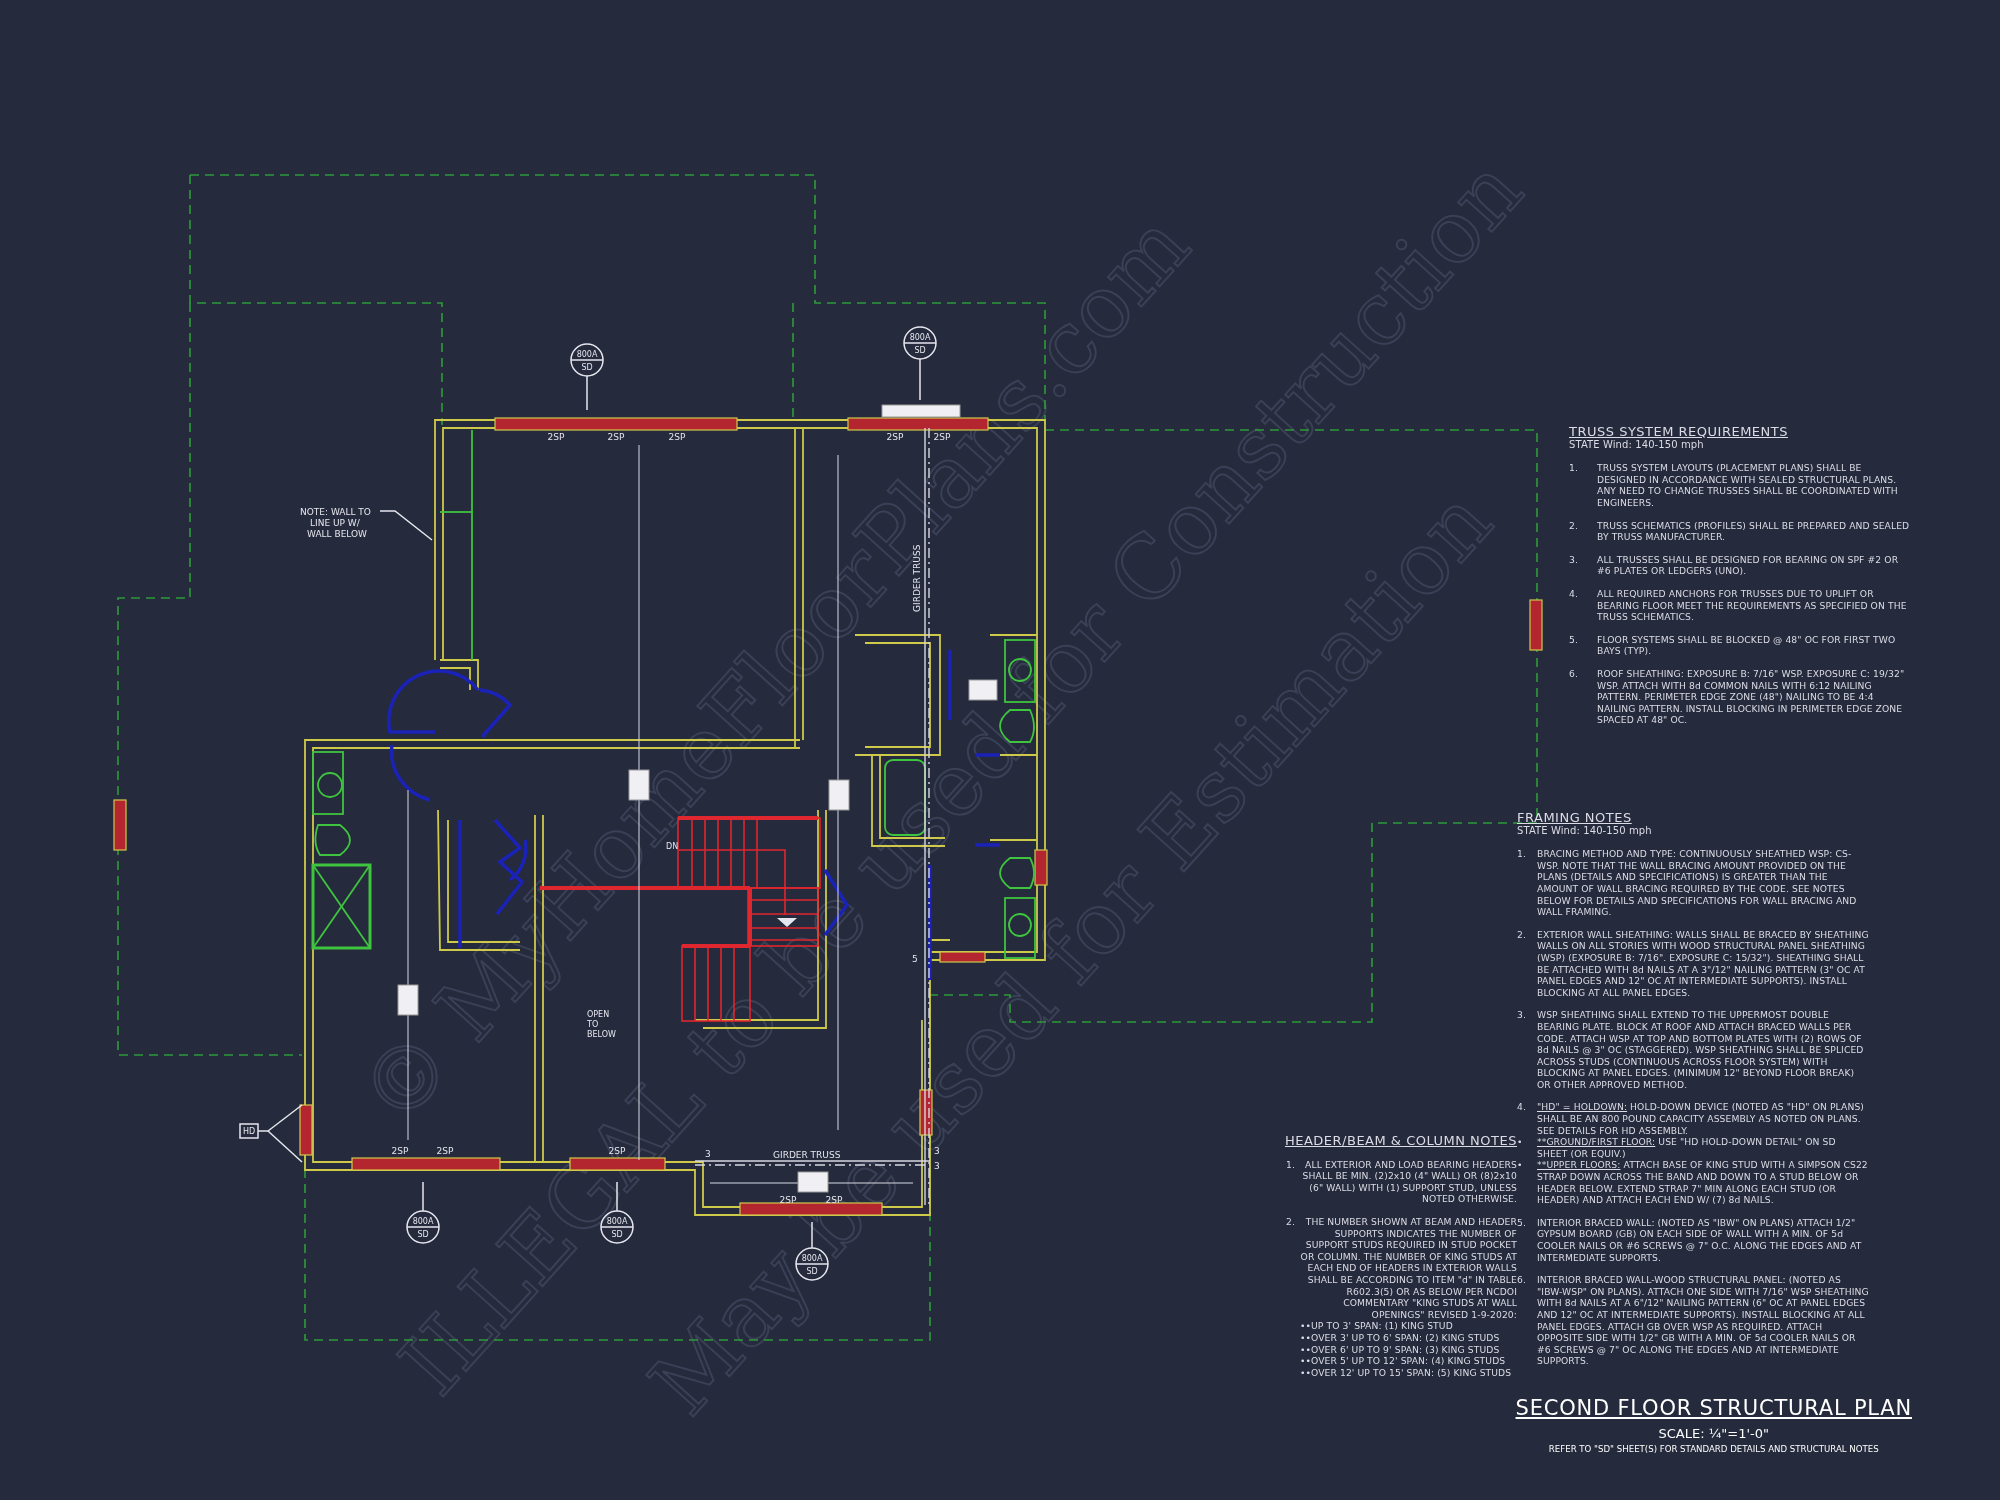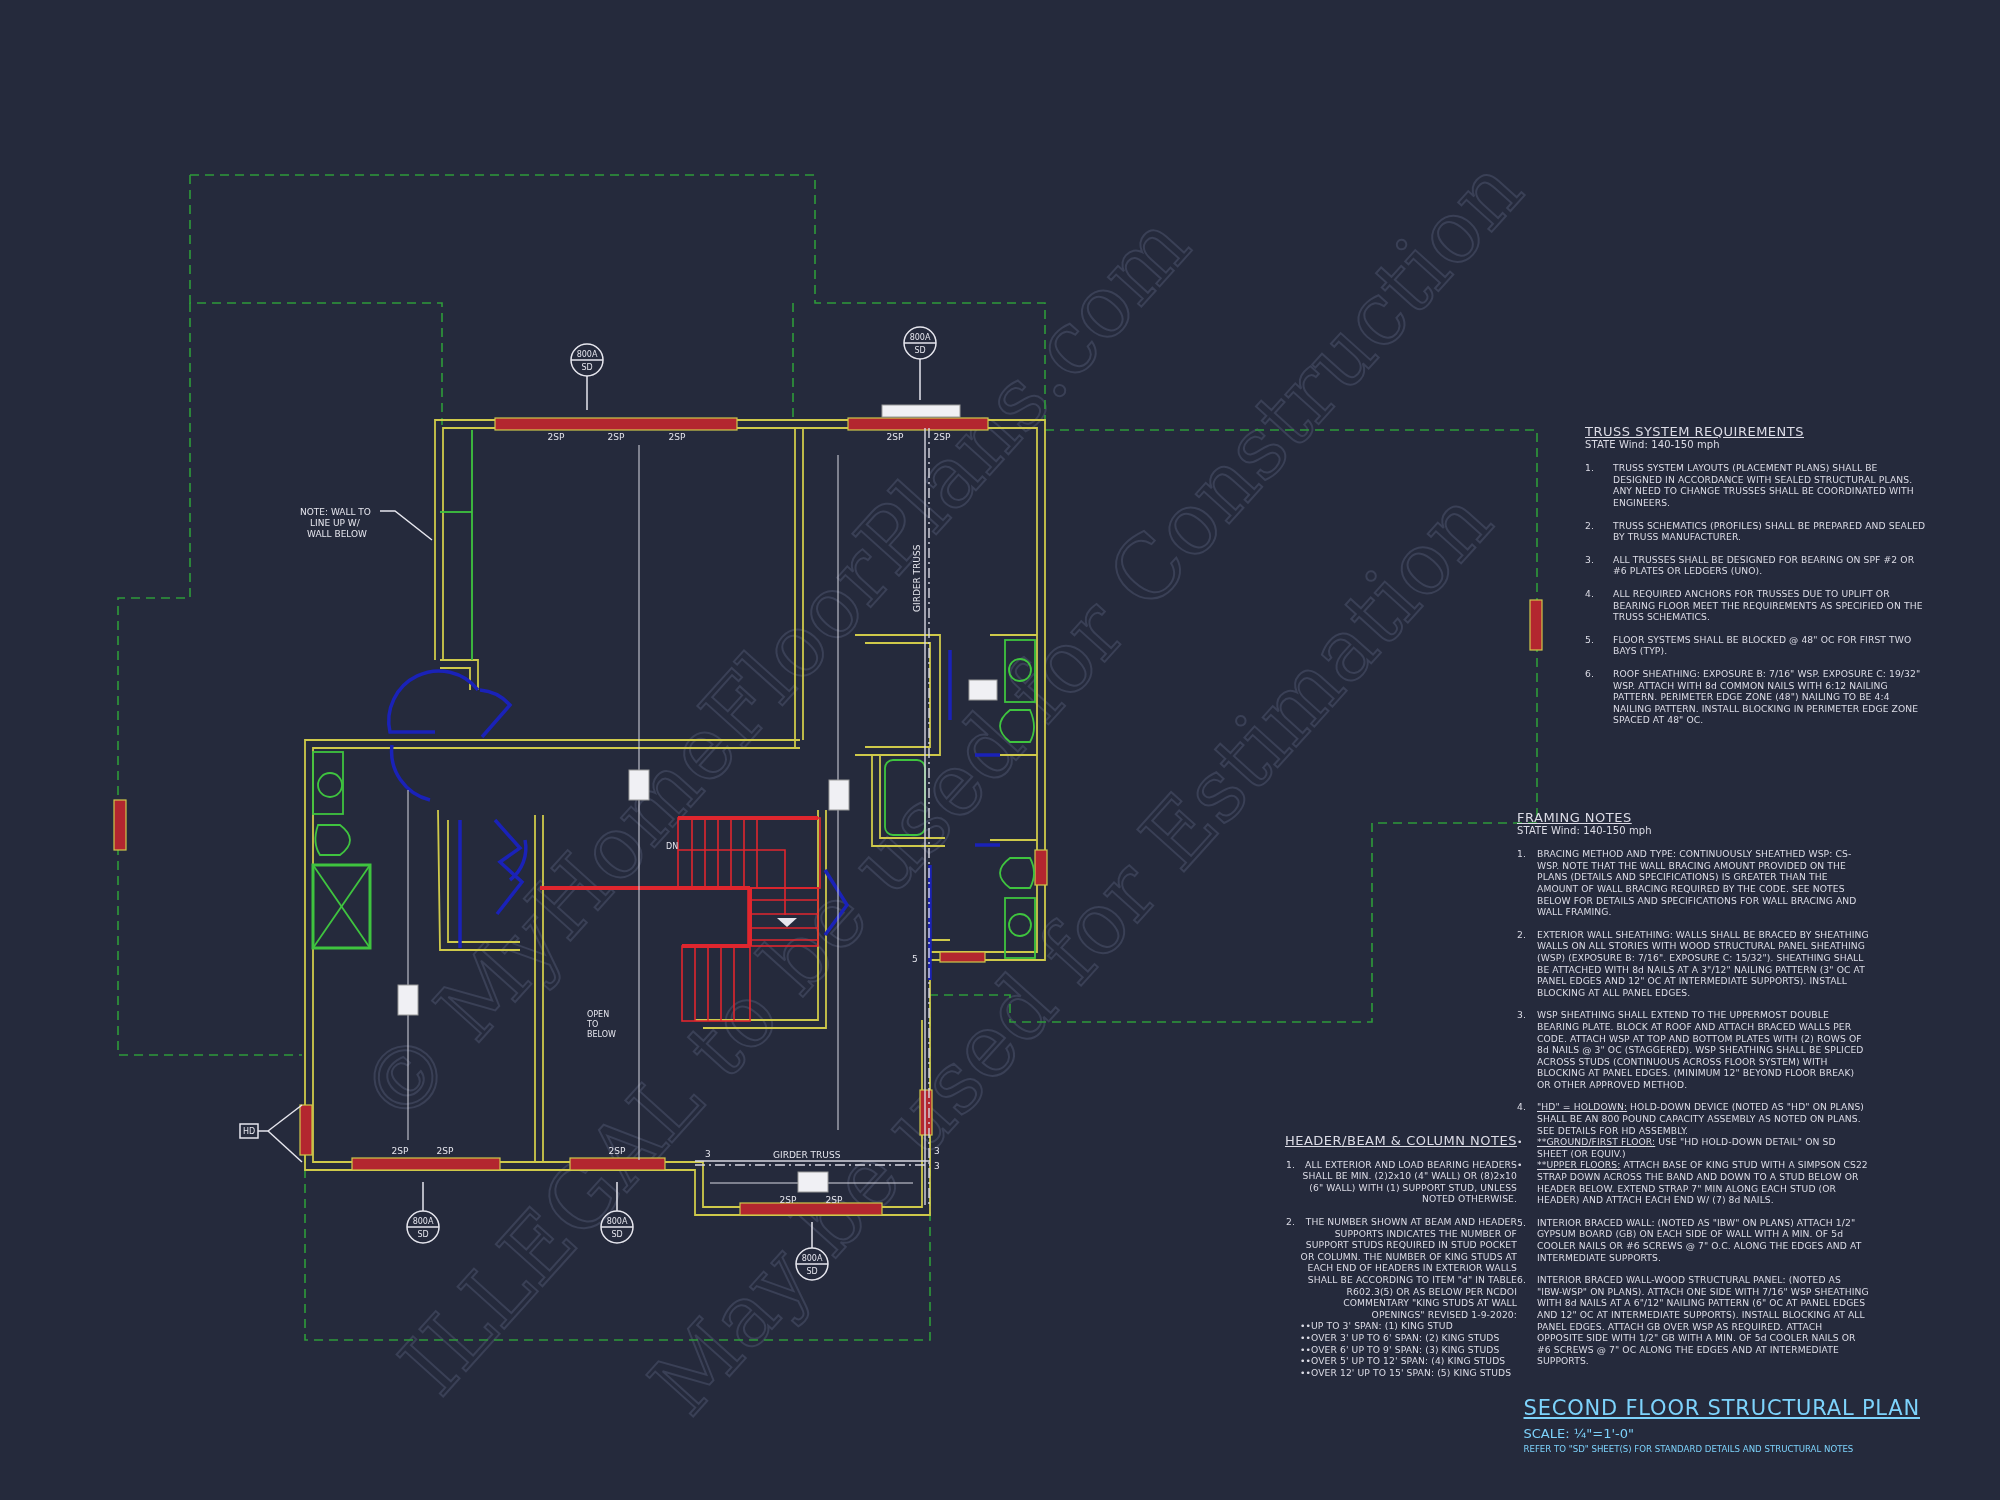--- a/index.html
+++ b/index.html
@@ -11,21 +11,21 @@
   .notes .sub { font-size:10px; margin:1px 0 12px 0; }
   .notes ol { list-style:none; margin:0; padding:0; }
   .notes li { display:flex; margin-bottom:11px; }
   .notes li .num { width:28px; flex:none; }
   .notes li .txt { flex:1; }
   .notes .bul { display:flex; margin:0; }
   .notes .bul .num { width:28px; flex:none; }
   .u { text-decoration:underline; }
   .subl { display:flex; }
   .subl .dot { width:36px; flex:none; }
-  #title-block { position:absolute; right:80px; top:1396px; text-align:left; color:#7dd3fc; }
+  #title-block { position:absolute; right:88px; top:1396px; text-align:center; color:#ffffff; }
   #title-block .t { font-size:21px; letter-spacing:0.8px; text-decoration:underline; }
   #title-block .s { font-size:13px; margin-top:6px; }
   #title-block .r { font-size:8.6px; margin-top:3px; }
 </style>
 </head>
 <body>
 
 <svg id="plan" viewBox="0 0 2000 1500" xmlns="http://www.w3.org/2000/svg">
 
   <g font-family="DejaVu Serif, serif" fill="none" stroke="#3a4056" stroke-width="2" font-size="86">
@@ -221,21 +221,21 @@
     <text x="587" y="1017" font-size="8">OPEN</text>
     <text x="587" y="1027" font-size="8">TO</text>
     <text x="587" y="1037" font-size="8">BELOW</text>
     <text x="705" y="1157">3</text>
     <text x="934" y="1154">3</text>
     <text x="934" y="1169">3</text>
     <text x="912" y="962">5</text>
   </g>
 </svg>
 
-<div class="notes" style="left:1569px; top:426px; width:342px;margin-left:16px;">
+<div class="notes" style="left:1569px; top:426px; width:342px;">
   <h3>TRUSS SYSTEM REQUIREMENTS</h3>
   <div class="sub">STATE Wind: 140-150 mph</div>
   <ol>
     <li>
         <span class="num">1.</span>
         <span class="txt">TRUSS SYSTEM LAYOUTS (PLACEMENT PLANS) SHALL BE DESIGNED IN ACCORDANCE WITH SEALED STRUCTURAL PLANS. ANY NEED TO CHANGE TRUSSES SHALL BE COORDINATED WITH ENGINEERS.</span>
       </li>
     <li>
         <span class="num">2.</span>
         <span class="txt">TRUSS SCHEMATICS (PROFILES) SHALL BE PREPARED AND SEALED BY TRUSS MANUFACTURER.</span>

